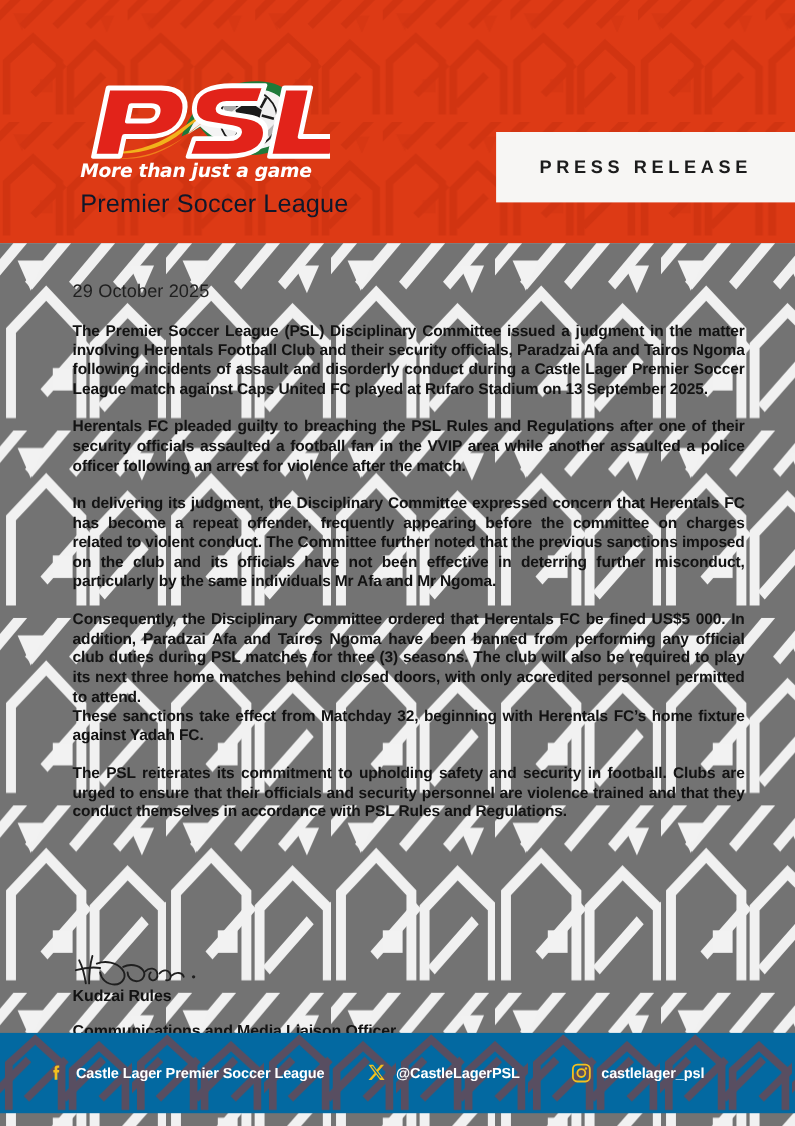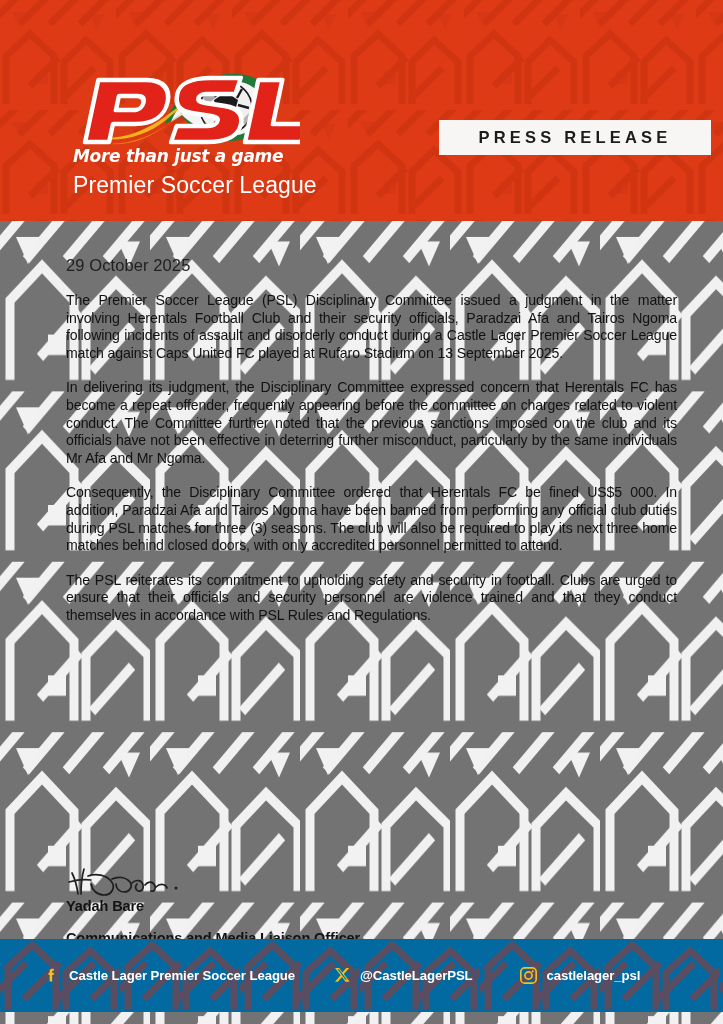--- a/index.html
+++ b/index.html
@@ -61,30 +61,30 @@
     letter-spacing: -0.3px;
     white-space: nowrap;
   }
   .psl-name {
     position: absolute;
     left: 3px;
     top: 120px;
     font-family: "Liberation Sans", sans-serif;
     font-weight: normal;
     font-size: 23px;
-    color: #ffffff;
+    color: #0f172a;
     letter-spacing: 0.1px;
     white-space: nowrap;
   }
   .press-release-box {
     position: absolute;
-    right: 12px;
+    right: 0;
     top: 120px;
     width: 272px;
-    height: 35px;
+    height: 64px;
     background: #f7f6f4;
     display: flex;
     align-items: center;
     justify-content: center;
   }
   .press-release-box span {
     font-family: "Liberation Sans", sans-serif;
     font-weight: bold;
     font-size: 16.5px;
     letter-spacing: 4.2px;
@@ -124,21 +124,21 @@
   .doc-title {
     font-family: "Liberation Sans", sans-serif;
     font-weight: bold;
     font-size: 16.5px;
     color: #111111;
     letter-spacing: -0.1px;
     margin-top: 26px;
   }
   p.para {
     font-family: "Liberation Sans", sans-serif;
-    font-weight: normal;
+    font-weight: bold;
     font-size: 14.1px;
     line-height: 17.6px;
     color: #121212;
     text-align: justify;
     margin: 0;
     letter-spacing: -0.12px;
   }
   p.para.gap {
     margin-top: 17px;
   }
@@ -322,40 +322,42 @@
           </g>
         </pattern>
       </defs>
       <rect x="0" y="0" width="723" height="721" fill="url(#bodyPat)"></rect>
     </svg>
 
     <div class="content">
       <div class="doc-date">29 October 2025</div>
 
       <p class="para gap">The Premier Soccer League (PSL) Disciplinary Committee issued a judgment in the matter involving Herentals Football Club and their security officials, Paradzai Afa and Tairos Ngoma following incidents of assault and disorderly conduct during a Castle Lager Premier Soccer League match against Caps United FC played at Rufaro Stadium on 13 September 2025.</p>
+      <p class="para gap">Herentals FC pleaded guilty to breaching the PSL Rules and Regulations after one of their security officials assaulted a football fan in the VVIP area while another assaulted a police officer following an arrest for violence after the match.</p>
       <p class="para gap">In delivering its judgment, the Disciplinary Committee expressed concern that Herentals FC has become a repeat offender, frequently appearing before the committee on charges related to violent conduct. The Committee further noted that the previous sanctions imposed on the club and its officials have not been effective in deterring further misconduct, particularly by the same individuals Mr Afa and Mr Ngoma.</p>
       <p class="para gap">Consequently, the Disciplinary Committee ordered that Herentals FC be fined US$5 000.  In addition, Paradzai Afa and Tairos Ngoma have been banned from performing any official club duties during PSL matches for three (3) seasons. The club will also be required to play its next three home matches behind closed doors, with only accredited personnel permitted to attend.</p>
+      <p class="para nogap">These sanctions take effect from Matchday 32, beginning with Herentals FC’s home fixture against Yadah FC.</p>
       <p class="para gap">The PSL reiterates its commitment to upholding safety and security in football. Clubs are urged to ensure that their officials and security personnel are violence trained and that they conduct themselves in accordance with PSL Rules and Regulations.</p>
     </div>
 
     <div class="sign-block">
       <svg class="signature-mark" viewBox="0 0 130 34" aria-hidden="true">
         <g fill="none" stroke="#1f1f1f" stroke-width="1.7" stroke-linecap="round">
           <path d="M6 6 C9 12 11 20 12 27"></path>
           <path d="M18 2 C16 9 15 18 15 27"></path>
           <path d="M3 15 C10 13 18 12 25 13"></path>
           <path d="M22 9 C30 6 40 8 45 14 C50 20 46 28 38 28 C31 28 26 23 25 17"></path>
           <path d="M46 12 C52 9 60 10 64 15 C67 19 64 25 58 25 C53 25 50 21 50 17"></path>
           <path d="M66 16 C70 12 76 13 77 18 C78 22 75 25 72 24 C69 23 69 19 71 17"></path>
           <path d="M79 18 C82 14 87 14 89 19 C90 22 88 25 85 24"></path>
           <path d="M90 20 C94 16 100 17 101 21"></path>
         </g>
         <circle cx="110" cy="21" r="1.5" fill="#1f1f1f"></circle>
       </svg>
-      <div class="sign-name">Yadah Bare</div>
+      <div class="sign-name">Kudzai Rules</div>
       <div class="sign-role">Communications and Media Liaison Officer</div>
     </div>
   </div>
 
   <div class="yellow-rule"></div>
 
   <div class="footer">
     <svg class="footer-pattern" viewBox="0 0 723 73" preserveAspectRatio="none" aria-hidden="true">
       <defs>
         <pattern id="ftrPat" width="120" height="73" patternUnits="userSpaceOnUse">

